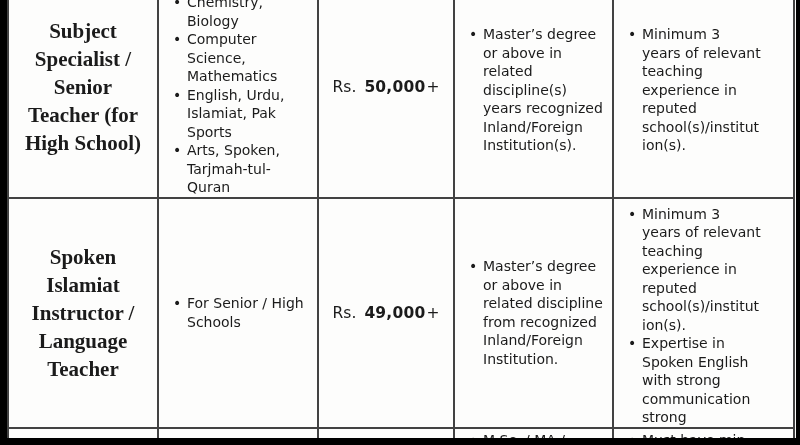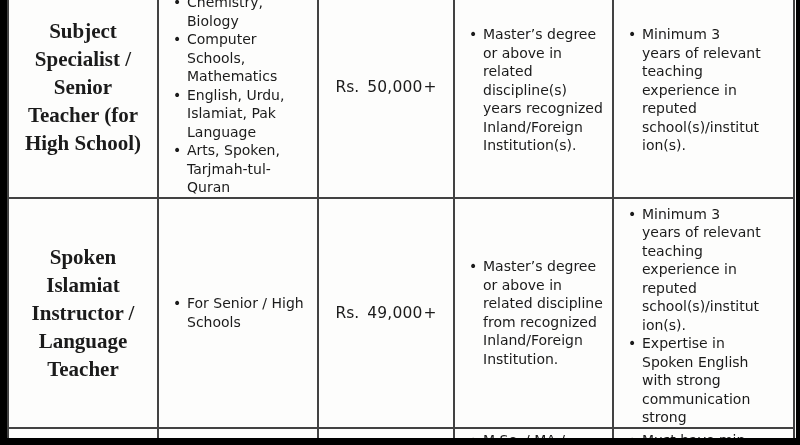--- a/index.html
+++ b/index.html
@@ -47,21 +47,21 @@
   ul.blist li {
     position: relative;
     padding-left: 15px;
     overflow-wrap: break-word;
     word-wrap: break-word;
   }
   ul.blist li::before { content: "\2022"; position: absolute; left: 1px; }
   td.exp ul.blist { padding-right: 32px; }
   .sal { text-align: center; font-size: 15.5px; white-space: nowrap; }
   .sal .rs { }
-  .sal .amt { font-weight: normal; letter-spacing: 0.2px; margin-left: 8px; }
+  .sal .amt { font-weight: bold; letter-spacing: 0.2px; margin-left: 8px; }
   .sal .plus { margin-left: 1px; }
   .band { position: absolute; background: #000000; z-index: 5; }
   .band.left   { left: 0; top: 0; width: 7px; height: 445px; }
   .band.right  { right: 0; top: 0; width: 4px; height: 445px; }
   .band.bottom { left: 0; top: 438px; width: 800px; height: 7px; }
 </style>
 </head>
 <body>
 
 <div class="page">
@@ -76,22 +76,22 @@
     </colgroup>
 
     <tbody>
         <tr class="r0">
       <td class="pos">
         <div>Subject Specialist / Senior Teacher (for High School)</div>
       </td>
       <td class="vtop p16">
         <ul class="blist">
           <li>Chemistry, Biology</li>
-          <li>Computer Schools, Mathematics</li>
-          <li>English, Urdu, Islamiat, Pak Language</li>
+          <li>Computer Science, Mathematics</li>
+          <li>English, Urdu, Islamiat, Pak Sports</li>
           <li>Arts, Spoken, Tarjmah-tul-Quran</li>
         </ul>
       </td>
       <td class="sal">
         <span class="rs">Rs.</span><span class="amt">50,000</span><span class="plus">+</span>
       </td>
       <td class="vtop p48">
         <ul class="blist">
           <li>Master’s degree or above in related discipline(s) years recognized Inland/Foreign Institution(s).</li>
         </ul>

